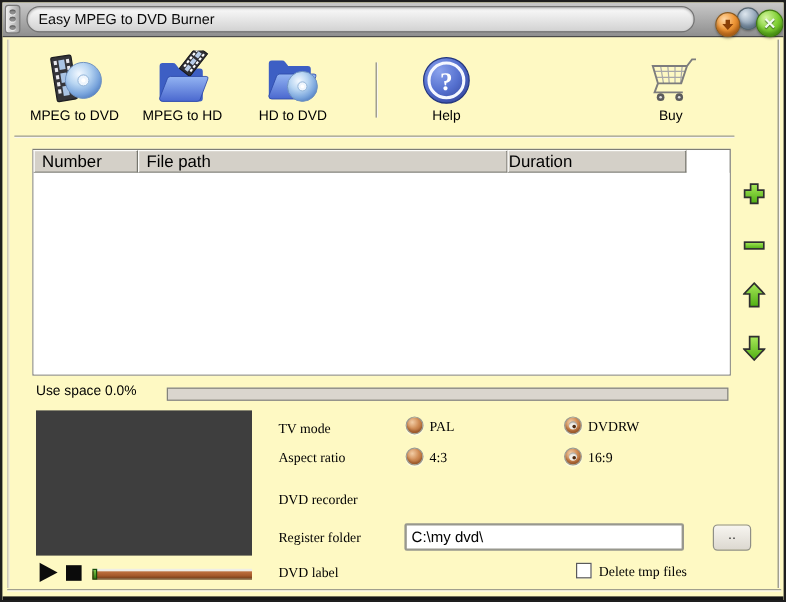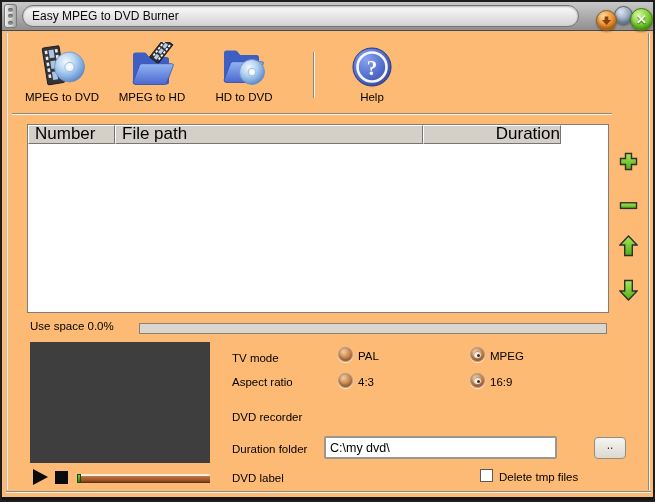--- a/index.html
+++ b/index.html
@@ -1,19 +1,19 @@
 <!DOCTYPE html>
 <html><head>
 <meta charset="utf-8">
 <style>
   * { box-sizing: border-box; }
   html,body { margin:0; padding:0; }
   body { width:655px; height:502px; font-family:"Liberation Sans",sans-serif; background:#d4d0c8; }
 
-  #win { position:relative; width:655px; height:502px; background:#fdba74; border:2px solid #1e1e1e; overflow:hidden; }
+  #win { position:relative; width:655px; height:502px; background:#fef9c3; border:2px solid #1e1e1e; overflow:hidden; }
 
   
   .titlebar { position:absolute; left:0; top:0; right:0; height:29px; background:linear-gradient(180deg,#c9c9c9,#8f8f8f); border-bottom:1px solid #4a4a4a; }
   .grip { position:absolute; left:2px; top:2px; width:13px; height:24px; border-radius:3px; background:linear-gradient(90deg,#efefef,#a6a6a6); border:1px solid #787878; display:flex; flex-direction:column; align-items:center; justify-content:space-evenly; }
   .grip i { width:5px; height:4px; border-radius:50%; background:#8d8d8d; box-shadow:inset 0 1px 1px #5f5f5f, 0 1px 0 #e9e9e9; }
   .title-inset { position:absolute; left:20px; top:3px; width:557px; height:22px; border-radius:11px; background:linear-gradient(180deg,#fbfbfb,#d2d2d2); border:1px solid #747474; box-shadow:inset 0 1px 2px rgba(0,0,0,.28); }
   .title-text { display:block; padding-left:9px; line-height:20px; font-size:12px; color:#0a0a0a; white-space:nowrap; }
   .winbtn { position:absolute; border-radius:50%; display:flex; align-items:center; justify-content:center; }
   .btn-min { left:594px; top:8px; width:21px; height:21px; z-index:2; background:radial-gradient(circle at 35% 28%, #ffd8a6 0%, #ef9838 45%, #b55f10 100%); border:1px solid #8a5a20; box-shadow:inset 0 -3px 3px rgba(110,50,0,.4), 0 1px 2px rgba(0,0,0,.35); }
   .btn-max { left:612px; top:4px; width:19px; height:19px; z-index:1; background:radial-gradient(circle at 35% 28%, #dde6ee 0%, #97a9bb 50%, #62788c 100%); border:1px solid #55656f; box-shadow:inset 0 -3px 3px rgba(40,60,80,.35), 0 1px 2px rgba(0,0,0,.35); }
@@ -23,50 +23,50 @@
   .tbtn { position:absolute; top:40px; width:88px; height:64px; display:flex; flex-direction:column; align-items:center; }
   .ticon { height:48px; }
   .tlabel { font-size:11.5px; margin-top:1px; white-space:nowrap; color:#000; }
   #tb1{left:16px} #tb2{left:106px} #tb3{left:198px} #tb4{left:326px} #tb5{left:419px} #tb6{left:513px}
   .tsep { position:absolute; left:311px; top:50px; width:2px; height:46px; border-left:1px solid #8a8a82; border-right:1px solid #f8f6f0; }
   .hgroove { position:absolute; left:10px; top:111px; width:600px; height:2px; border-top:1px solid #8a8a82; border-bottom:1px solid #f8f6f0; }
 
   
   .listview { position:absolute; left:25px; top:122px; width:582px; height:189px; background:#fff; border:1px solid #7e7e76; }
   .lheader { display:flex; height:19px; }
-  .hcell { background:#d4d0c8; border:1px solid; border-color:#fdfdfb #76766e #76766e #fdfdfb; font-size:17px; line-height:16px; padding-left:6px; color:#000; }
-  .h1{width:87px} .h2{width:308px} .h3{width:138px; text-align:right; padding-left:0;}
+  .hcell { background:#d4d0c8; border:1px solid; border-color:#fdfdfb #76766e #76766e #fdfdfb; font-size:14px; line-height:16px; padding-left:6px; color:#000; }
+  .h1{width:87px} .h2{width:308px} .h3{width:149px; text-align:left; padding-left:0;}
   .lbody { position:absolute; left:0; top:19px; right:0; bottom:0; background:#fff; }
 
   
   .sbtn { position:absolute; left:617px; width:20px; cursor:default; }
   #badd{top:150px} #brem{top:195px} #bup{top:233px} #bdn{top:277px}
 
   
   .usage-label { position:absolute; left:28px; top:318px; font-size:11.5px; color:#000; }
   .progress { position:absolute; left:137px; top:321px; width:468px; height:11px; border:1px solid #84847c; background:#dad6ce; }
   .progress-fill { height:100%; width:0%; background:#3a6ea5; }
 
   
   .preview { position:absolute; left:28px; top:340px; width:180px; height:121px; background:#3e3e3e; }
   .play { position:absolute; left:31px; top:467px; width:0; height:0; border-left:15px solid #0b0b0b; border-top:8px solid transparent; border-bottom:8px solid transparent; }
   .stop { position:absolute; left:53px; top:469px; width:13px; height:13px; background:#0b0b0b; }
   .slider { position:absolute; left:75px; top:472px; width:133px; height:9px; background:linear-gradient(180deg,#efede6 0%,#efede6 20%,#bc6f3e 32%,#a65a2b 70%,#79401b 100%); border-bottom:1px solid #5e3214; }
   .sthumb { position:absolute; left:0; top:0; width:4px; height:9px; background:linear-gradient(180deg,#7cc84a,#2e7a12); border:1px solid #174d08; }
 
   
-  .lbl { position:absolute; font-size:11.5px; color:#000; white-space:nowrap; }
+  .lbl { position:absolute; font-size:11.5px; color:#000; white-space:nowrap;font-family:Liberation Serif, serif; }
   .radio { position:absolute; width:15px; height:15px; border-radius:50%; background:radial-gradient(circle at 35% 30%, #f2cda6 0%, #d08c55 45%, #a35c2c 100%); box-shadow:inset 0 -2px 2px rgba(110,50,15,.45), 0 1px 1px rgba(255,255,255,.7); border:1px solid #9a9a92; }
   .radio.sel::before { content:""; position:absolute; left:3px; top:3px; width:7px; height:7px; border-radius:50%; background:#f2efe8; box-shadow:inset 0 1px 1px rgba(0,0,0,.35); }
   .radio.sel::after { content:""; position:absolute; left:5.5px; top:5.5px; width:3px; height:3px; border-radius:50%; background:#4c2a12; }
   .combo { position:absolute; left:335px; top:401px; width:233px; height:28px; background:#fff; border:2px solid #98988e; border-radius:4px; }
   .combo-text { position:absolute; left:5px; top:0; line-height:24px; font-size:12.5px; white-space:pre; color:#000; }
   .combo-btn { position:absolute; right:3px; top:3px; width:18px; height:18px; border-radius:50%; background:radial-gradient(circle at 35% 28%, #d9f59a 0%, #8bd53a 50%, #4da313 100%); border:1px solid #52901e; display:flex; align-items:center; justify-content:center; }
   .field { position:absolute; background:#fff; border:2px solid #98988e; border-radius:2px; font-size:12.5px; font-family:inherit; padding:0 4px; color:#000; }
-  #tmpfield { left:322px; top:434px; width:233px; height:23px; }
+  #tmpfield { left:335px; top:434px; width:233px; height:23px; }
   #lblfield { left:335px; top:463px; width:121px; height:23px; }
   .browse { position:absolute; left:592px; top:435px; width:32px; height:22px; border:1px solid #8f8f87; border-radius:4px; background:linear-gradient(180deg,#f7f5f0,#dcd8d0); font-size:12px; color:#333; display:flex; align-items:flex-start; justify-content:center; line-height:10px; padding-top:2px; }
   .checkbox { position:absolute; left:478px; top:467px; width:13px; height:13px; background:#fff; border:1px solid #5a5a5a; }
 
   
   .vgroove { position:absolute; left:646px; top:31px; width:2px; height:457px; border-left:1px solid #8a8a82; border-right:1px solid #f8f6f0; }
   .bgroove { position:absolute; left:4px; top:489px; width:645px; height:2px; border-top:1px solid #8a8a82; border-bottom:1px solid #f8f6f0; }
   .lgroove { position:absolute; left:4px; top:31px; width:2px; height:457px; border-left:1px solid #c2beb6; border-right:1px solid #eeebe5; }
   .frame-bottom { position:absolute; left:0; bottom:0; width:100%; height:3px; background:#141414; }
 </style>
@@ -209,20 +209,40 @@
           </defs>
         <circle cx="24" cy="25" r="19" fill="url(#hg4)" stroke="#24377e"></circle>
         <circle cx="24" cy="25" r="14.5" fill="none" stroke="#f4f7ff" stroke-width="2.6"></circle>
         <text x="24" y="33" text-anchor="middle" font-size="21" font-weight="bold" fill="#ffffff" font-family="Liberation Serif, serif">?</text>
       </svg>
     </span>
     <span class="tlabel">Help</span>
   </div>
 
 
+  <div class="tbtn" id="tb6">
+    <span class="ticon">
+      <svg width="48" height="48" viewBox="0 0 48 48">
+        <g fill="none" stroke="#a8a8a8" stroke-width="1">
+          <path d="M15.5 13 l2.4 14.5 M21.5 13 l1.2 14.5 M27.5 13 V27.5 M33.5 13 l-1.4 14.5"></path>
+          <path d="M10.3 17.5 h26 M11.8 22.5 h23"></path>
+        </g>
+        <g fill="none" stroke="#7d7d7d" stroke-width="1.6">
+          <path d="M9 13 h28.5 l-4.8 14.5 H13.3 z"></path>
+          <path d="M37.5 13 l4.2 -5.5 h3.3"></path>
+          <path d="M13.3 27.5 l-2.8 7.5 h23.5"></path>
+        </g>
+        <circle cx="15.5" cy="39" r="3.2" fill="#5c5c5c"></circle>
+          <circle cx="15.5" cy="39" r="1.1" fill="#dddddd"></circle>
+        <circle cx="31" cy="39" r="3.2" fill="#5c5c5c"></circle>
+          <circle cx="31" cy="39" r="1.1" fill="#dddddd"></circle>
+      </svg>
+    </span>
+    <span class="tlabel">Buy</span>
+  </div>
 
   <div class="hgroove"></div>
 
   <div class="listview">
     <div class="lheader">
       <div class="hcell h1">Number</div>
       <div class="hcell h2">File path</div>
       <div class="hcell h3">Duration</div>
     </div>
     <div class="lbody"></div>
@@ -282,31 +302,31 @@
   <div class="play"></div>
   <div class="stop"></div>
   <div class="slider">
       <div class="sthumb"></div>
     </div>
 
   <span class="lbl" style="left:230px;top:350px">TV mode</span>
   <div class="radio" style="left:336px;top:345px"></div>
   <span class="lbl" style="left:356px;top:348px">PAL</span>
   <div class="radio sel" style="left:468px;top:345px"></div>
-  <span class="lbl" style="left:488px;top:348px">MPEG</span>
+  <span class="lbl" style="left:488px;top:348px">DVDRW</span>
 
   <span class="lbl" style="left:230px;top:374px">Aspect ratio</span>
   <div class="radio" style="left:336px;top:371px"></div>
   <span class="lbl" style="left:356px;top:374px">4:3</span>
   <div class="radio sel" style="left:468px;top:371px"></div>
   <span class="lbl" style="left:488px;top:374px">16:9</span>
 
   <span class="lbl" style="left:230px;top:409px">DVD recorder</span>
 
-  <span class="lbl" style="left:230px;top:441px">Duration folder</span>
+  <span class="lbl" style="left:230px;top:441px">Register folder</span>
   <input class="field" id="tmpfield" value="C:\my dvd\" style="">
   <div class="browse">
       <span>..</span>
     </div>
 
   <span class="lbl" style="left:230px;top:470px">DVD label</span>
   <div class="checkbox"></div>
   <span class="lbl" style="left:497px;top:469px">Delete tmp files</span>
 
   <div class="lgroove"></div>

